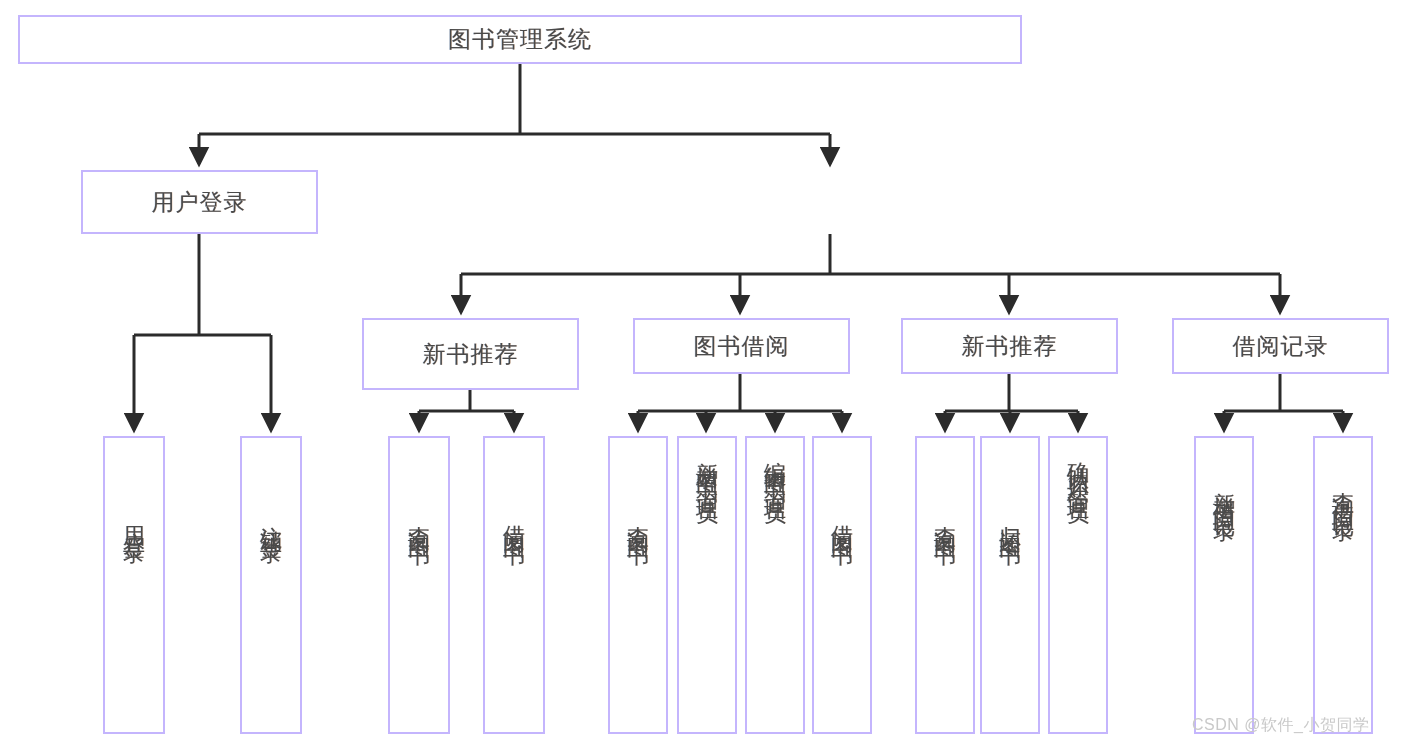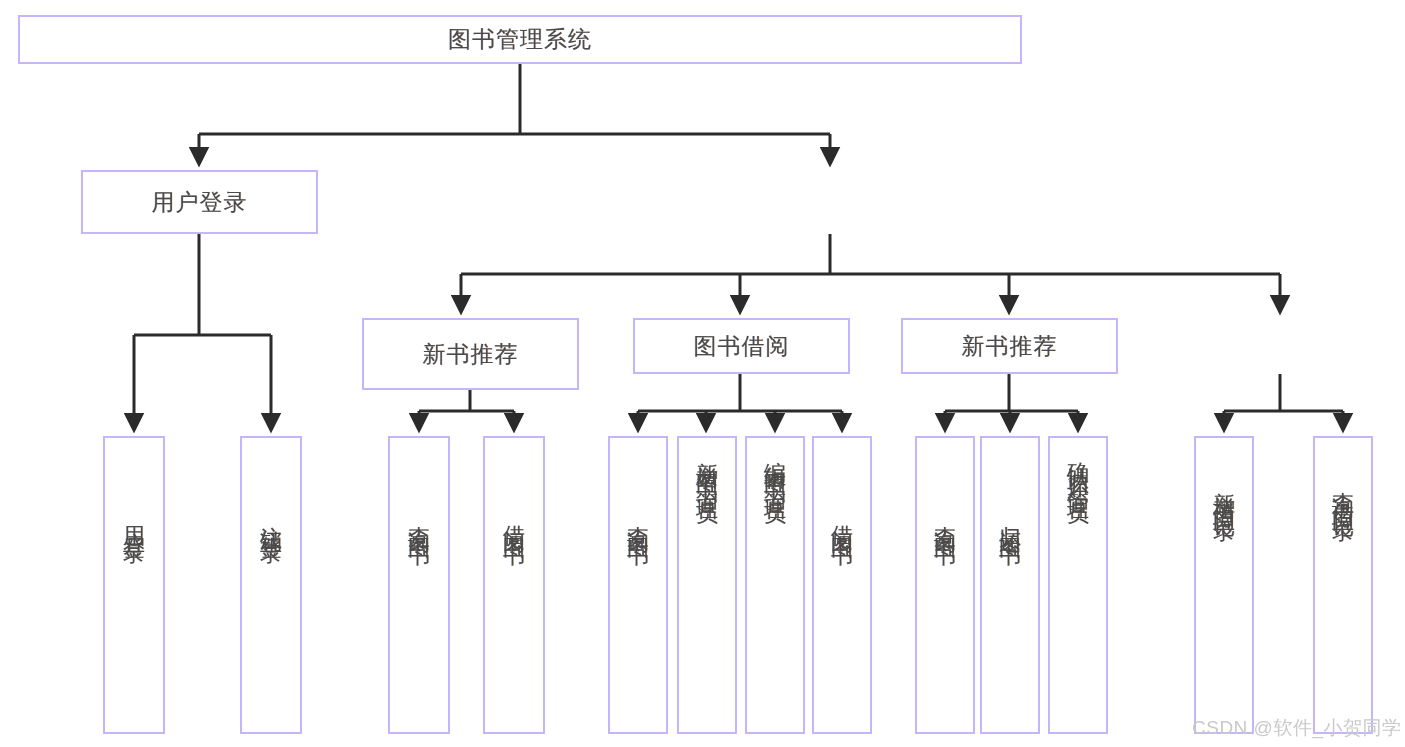--- a/index.html
+++ b/index.html
@@ -63,21 +63,21 @@
   .node.vert .label {
     writing-mode: vertical-rl;
     text-orientation: upright;
     font-size: 22px;
     line-height: 1.0;
     letter-spacing: 6px;
     white-space: nowrap;
   }
   .watermark {
     position: absolute;
-    font-size: 19px;
+    font-size: 16px;
     color: #c9c9c9;
     white-space: nowrap;
     z-index: 5;
     letter-spacing: 0.5px;
   }
 </style>
 </head>
 <body>
 
 <div id="canvas">
@@ -142,20 +142,23 @@
 
   <div class="node horiz" style="left:362px; top:318px; width:217px; height:72px;">
     <span class="label">新书推荐</span>
   </div>
   <div class="node horiz" style="left:633px; top:318px; width:217px; height:56px;">
     <span class="label">图书借阅</span>
   </div>
   <div class="node horiz" style="left:901px; top:318px; width:217px; height:56px;">
     <span class="label">新书推荐</span>
   </div>
+  <div class="node horiz" style="left:1172px; top:318px; width:217px; height:56px;">
+    <span class="label">借阅记录</span>
+  </div>
 
   <div class="node vert" style="left:103px; top:436px; width:62px; height:298px; padding-top:70px;">
     <span class="label">用户登录</span>
   </div>
   <div class="node vert" style="left:240px; top:436px; width:62px; height:298px; padding-top:70px;">
     <span class="label">注销登录</span>
   </div>
 
   <div class="node vert" style="left:388px; top:436px; width:62px; height:298px; padding-top:70px;">
     <span class="label">查询图书</span>

